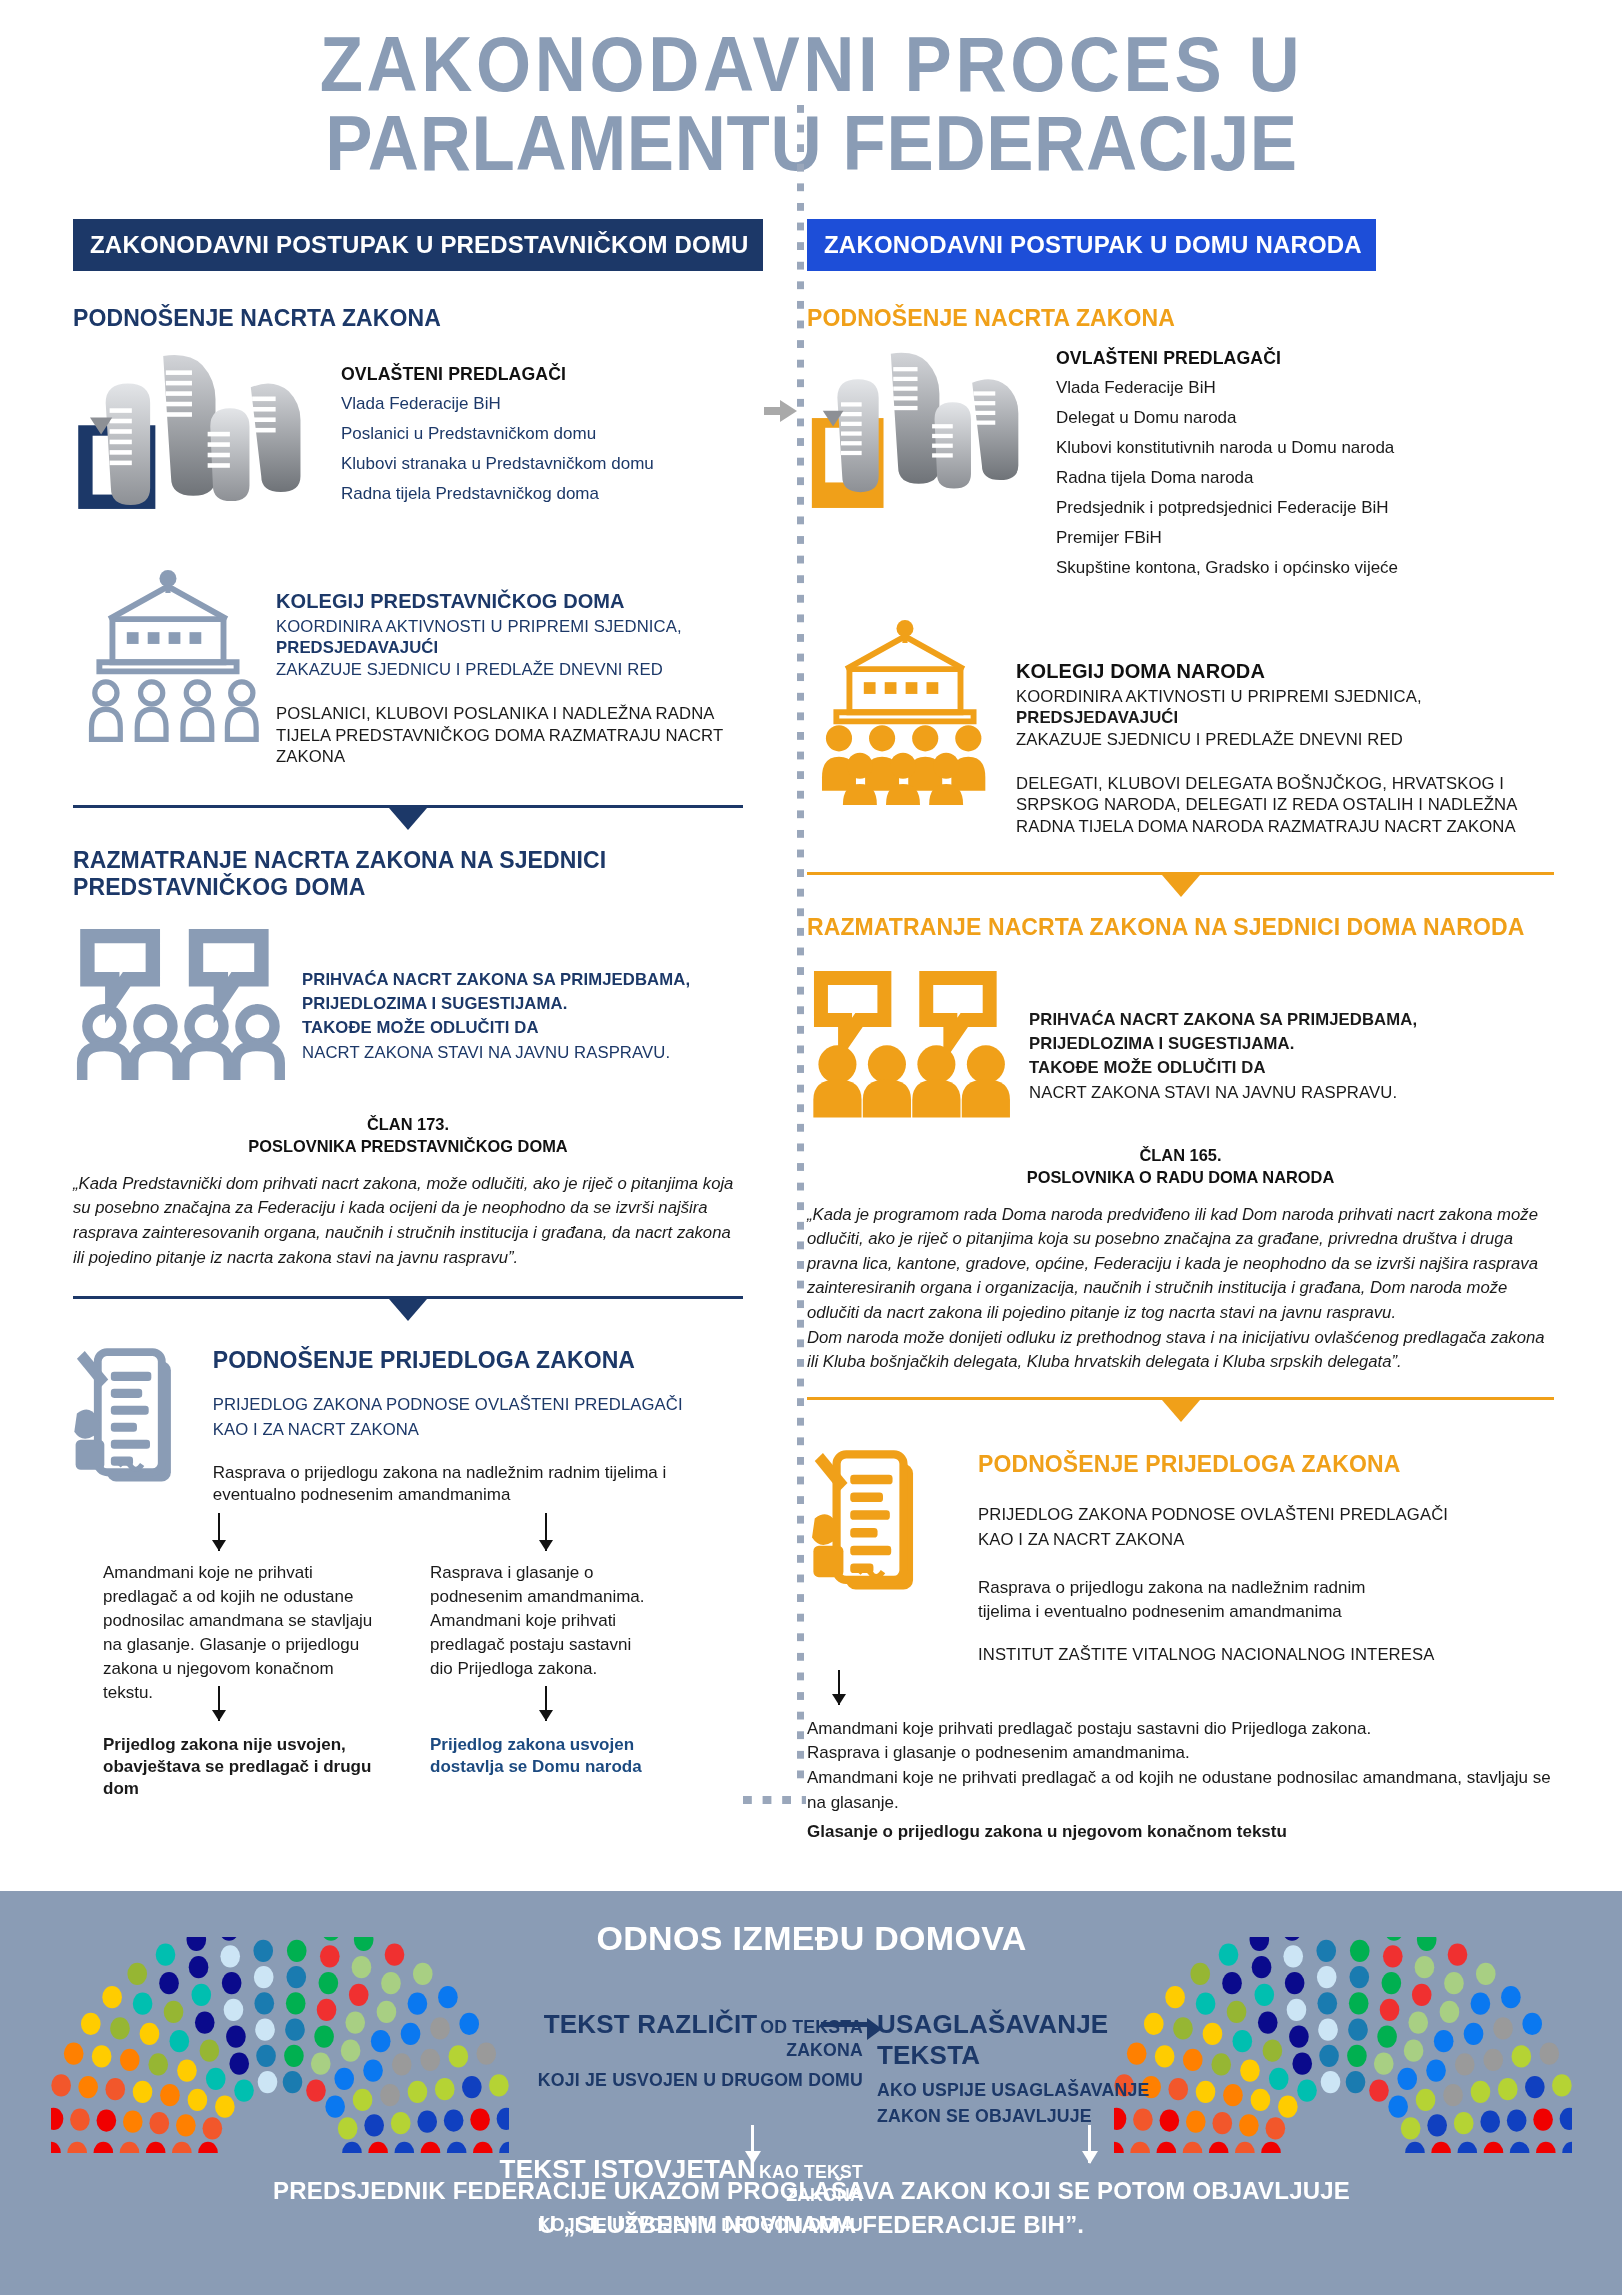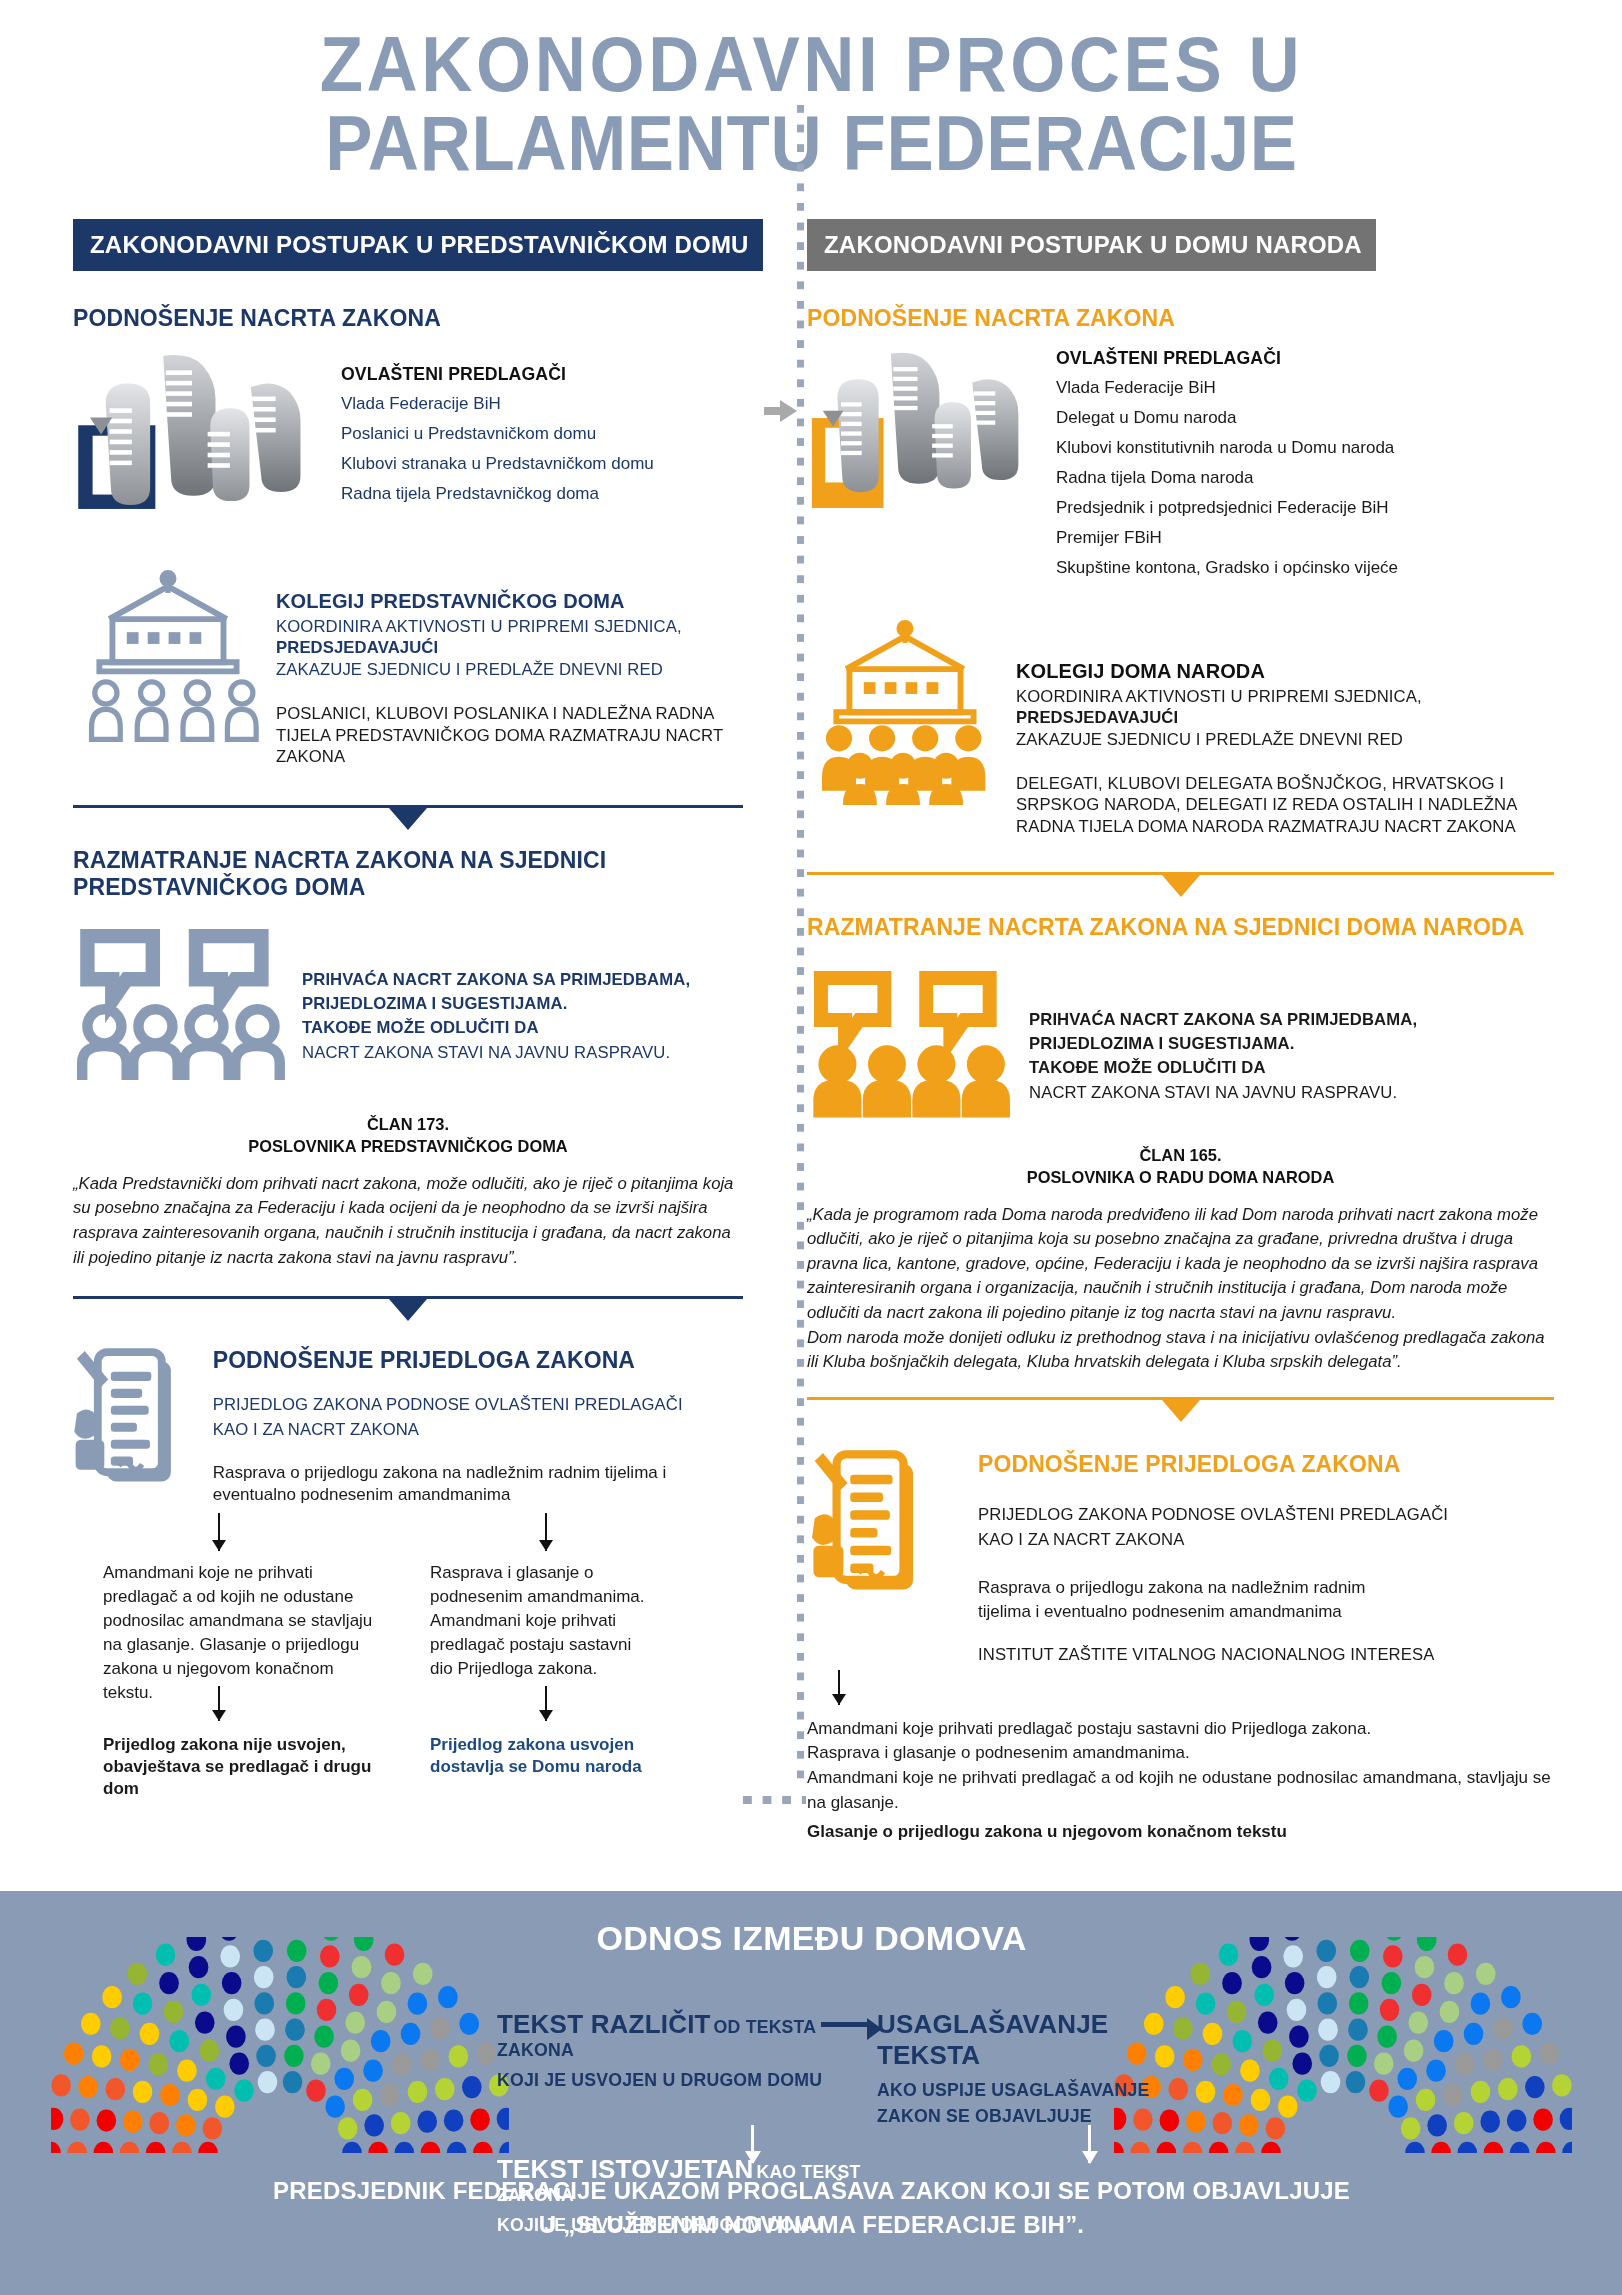--- a/index.html
+++ b/index.html
@@ -63,21 +63,21 @@
     color: #ffffff;
     font-weight: bold;
     font-size: 24px;
     letter-spacing: 0.2px;
     padding: 11.8px 14.4px 12.4px 17px;
     display: inline-block;
     white-space: nowrap;
     margin-top: 12px;
   }
   .banner.blue   { background: #1c3868; }
-  .banner.orange { background: #737373; }
+  .banner.orange { background: #1d4ed8; }
 
   .sec-title {
     font-weight: bold;
     font-size: 23px;
     letter-spacing: 0.1px;
     margin-top: 34px;
   }
   .sec-title.blue   { color: #1c3868; }
   .sec-title.orange { color: #f0a019; }
 
@@ -178,21 +178,21 @@
     font-weight: bold;
     font-size: 34px;
     letter-spacing: 0.3px;
     padding-top: 27.5px;
   }
   .hemi { position: absolute; top: 46px; }
   .hemi.left  { left: 51px; }
   .hemi.right { right: 51px; }
 
   .relation { position: absolute; left: 497px; top: 118px; width: 687px; }
-  .rel-left  { position: absolute; left: 0;   top: 0;   width: 366px; }
+  .rel-left  { position: absolute; left: 0;   top: 0;   width: 366px; text-align: right; }
   .rel-right { position: absolute; left: 380px; top: 0; width: 308px; }
   .rel-big   { font-weight: bold; font-size: 26px; color: #1c3868; letter-spacing: 0.2px; }
   .rel-big.white { color: #ffffff; }
   .rel-small { font-weight: bold; font-size: 17.7px; color: #1c3868; letter-spacing: 0.2px; }
   .rel-small.white { color: #ffffff; }
   .rel-sub   { font-weight: bold; font-size: 17.7px; color: #1c3868; letter-spacing: 0.2px; margin-top: 9.2px; }
   .rel-sub.white { color: #ffffff; }
   .rel-arrow {
     position: absolute; left: 324px; top: 13px;
     width: 47px; height: 0;

